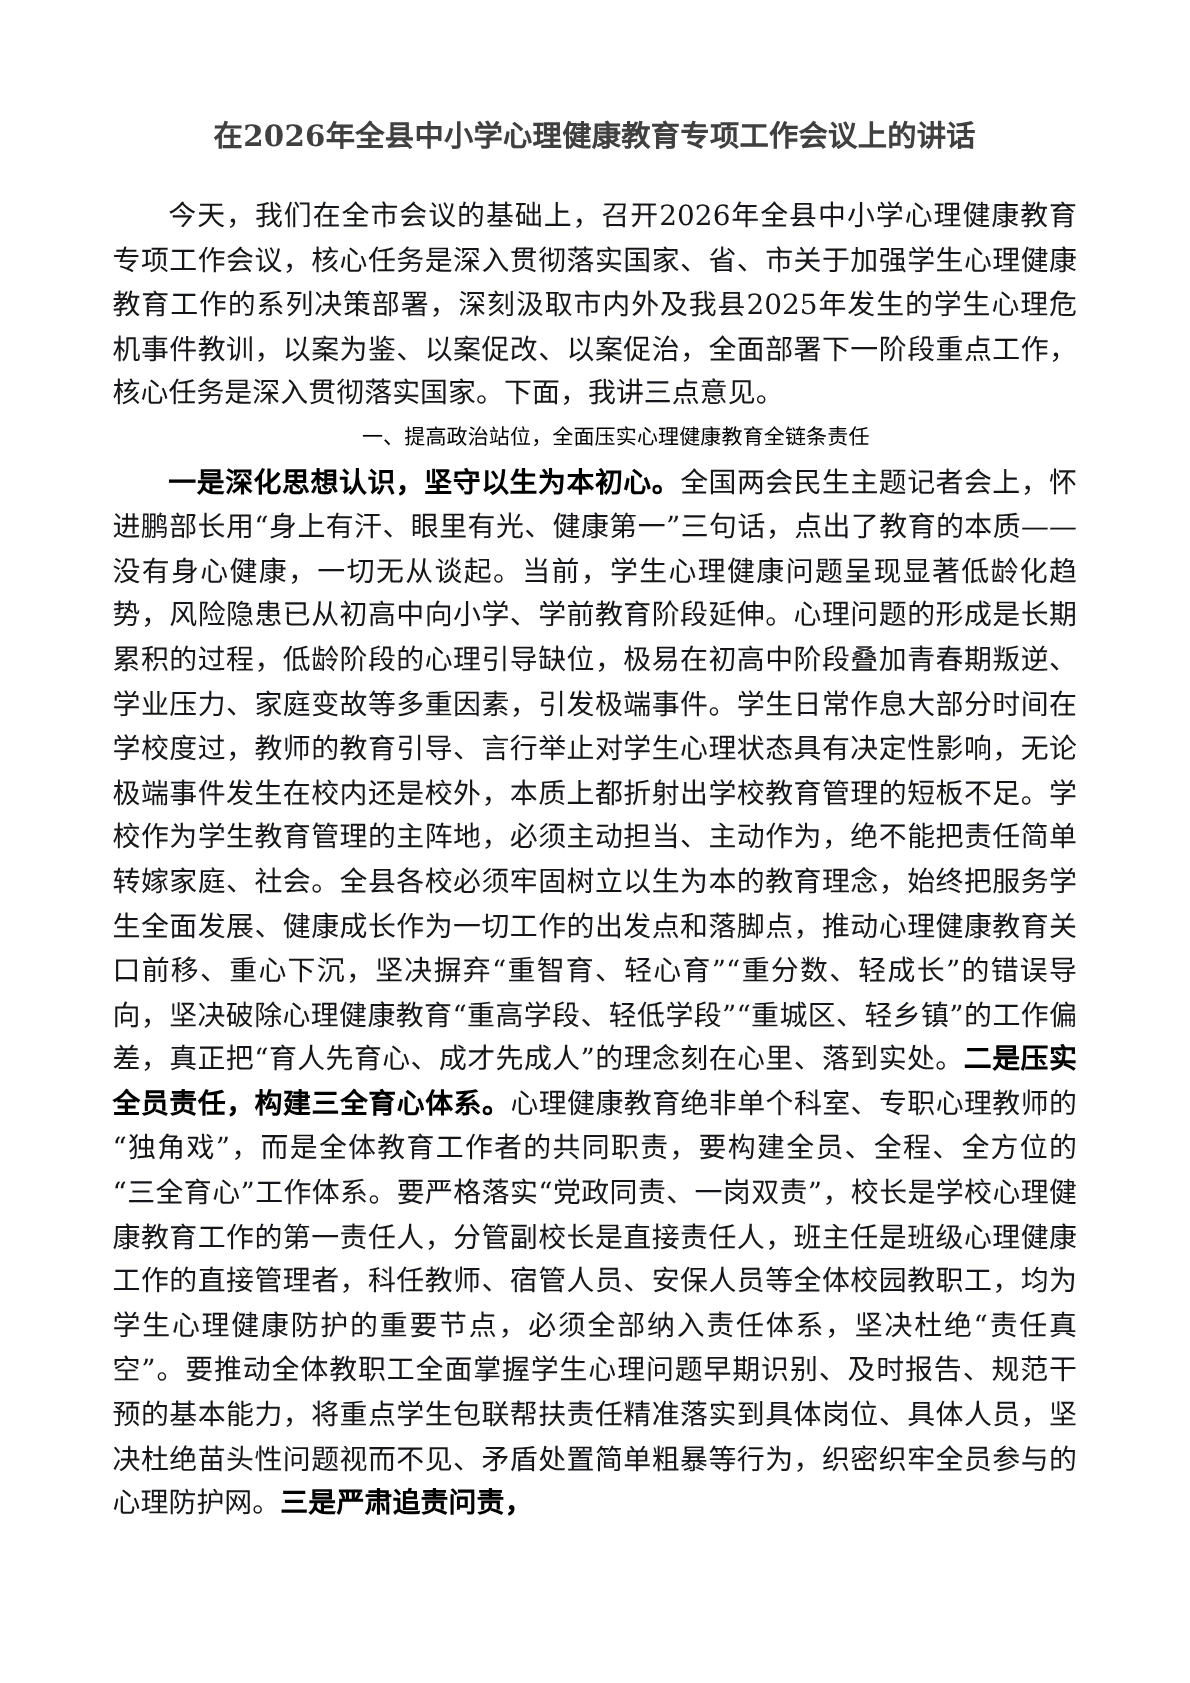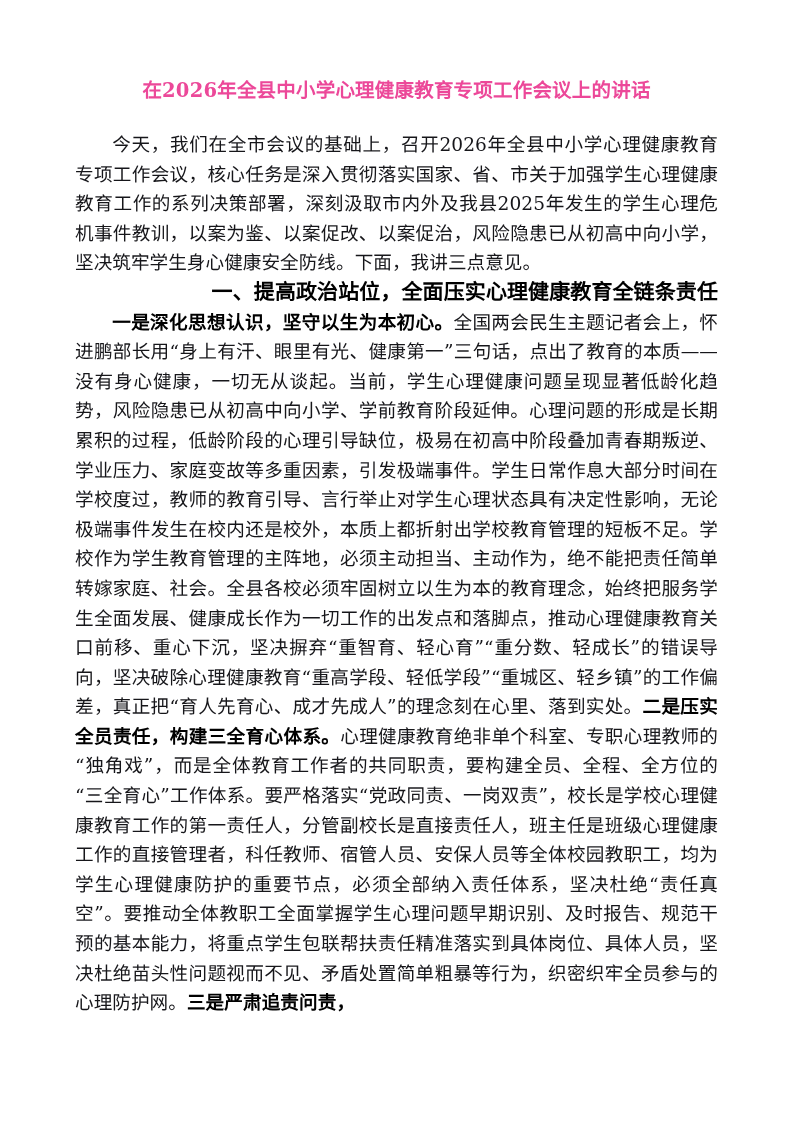--- a/index.html
+++ b/index.html
@@ -34,21 +34,21 @@
   
   .doc-title {
     margin: 0;
     padding-top: 76px;
     text-align: center;
     font-family: "DejaVu Serif", "Liberation Serif", serif;
     font-size: 19.5px;
     font-weight: 700;
     line-height: 30px;
     letter-spacing: 0.2px;
-    color: #ec4899;
+    color: #404040;
     white-space: nowrap;
   }
 
   
   .body-block {
     margin-top: 24px;
   }
 
   p.para {
     margin: 0;
@@ -60,48 +60,48 @@
     text-indent: 2em;
     letter-spacing: 0.05px;
     color: #16161a;
     word-break: break-all;
   }
 
   
   p.heading {
     margin: 0;
     font-family: "DejaVu Sans", "Liberation Sans", sans-serif;
-    font-size: 21px;
+    font-size: 14px;
     line-height: 29.6px;
     text-indent: 2em;
-    font-weight: 700;
+    font-weight: 400;
     letter-spacing: 0.1px;
     color: #000000;
-    text-align: right;
+    text-align: center;
   }
 
   
   b.lead {
     font-family: Liberation Serif, serif;
     font-weight: 700;
     letter-spacing: 0.1px;
     color: #000000;
   }
 </style>
 </head>
 <body>
 
 <div class="page">
   <div class="page-inner">
 
     <h1 class="doc-title">在2026年全县中小学心理健康教育专项工作会议上的讲话</h1>
 
     <div class="body-block">
 
-      <p class="para">今天，我们在全市会议的基础上，召开2026年全县中小学心理健康教育专项工作会议，核心任务是深入贯彻落实国家、省、市关于加强学生心理健康教育工作的系列决策部署，深刻汲取市内外及我县2025年发生的学生心理危机事件教训，以案为鉴、以案促改、以案促治，风险隐患已从初高中向小学，坚决筑牢学生身心健康安全防线。下面，我讲三点意见。</p>
+      <p class="para">今天，我们在全市会议的基础上，召开2026年全县中小学心理健康教育专项工作会议，核心任务是深入贯彻落实国家、省、市关于加强学生心理健康教育工作的系列决策部署，深刻汲取市内外及我县2025年发生的学生心理危机事件教训，以案为鉴、以案促改、以案促治，全面部署下一阶段重点工作，核心任务是深入贯彻落实国家。下面，我讲三点意见。</p>
 
       <p class="heading">一、提高政治站位，全面压实心理健康教育全链条责任</p>
 
       <p class="para"><b class="lead">一是深化思想认识，坚守以生为本初心。</b><span>全国两会民生主题记者会上，怀进鹏部长用“身上有汗、眼里有光、健康第一”三句话，点出了教育的本质——没有身心健康，一切无从谈起。当前，学生心理健康问题呈现显著低龄化趋势，风险隐患已从初高中向小学、学前教育阶段延伸。心理问题的形成是长期累积的过程，低龄阶段的心理引导缺位，极易在初高中阶段叠加青春期叛逆、学业压力、家庭变故等多重因素，引发极端事件。学生日常作息大部分时间在学校度过，教师的教育引导、言行举止对学生心理状态具有决定性影响，无论极端事件发生在校内还是校外，本质上都折射出学校教育管理的短板不足。学校作为学生教育管理的主阵地，必须主动担当、主动作为，绝不能把责任简单转嫁家庭、社会。全县各校必须牢固树立以生为本的教育理念，始终把服务学生全面发展、健康成长作为一切工作的出发点和落脚点，推动心理健康教育关口前移、重心下沉，坚决摒弃“重智育、轻心育”“重分数、轻成长”的错误导向，坚决破除心理健康教育“重高学段、轻低学段”“重城区、轻乡镇”的工作偏差，真正把“育人先育心、成才先成人”的理念刻在心里、落到实处。</span><b class="lead">二是压实全员责任，构建三全育心体系。</b><span>心理健康教育绝非单个科室、专职心理教师的“独角戏”，而是全体教育工作者的共同职责，要构建全员、全程、全方位的“三全育心”工作体系。要严格落实“党政同责、一岗双责”，校长是学校心理健康教育工作的第一责任人，分管副校长是直接责任人，班主任是班级心理健康工作的直接管理者，科任教师、宿管人员、安保人员等全体校园教职工，均为学生心理健康防护的重要节点，必须全部纳入责任体系，坚决杜绝“责任真空”。要推动全体教职工全面掌握学生心理问题早期识别、及时报告、规范干预的基本能力，将重点学生包联帮扶责任精准落实到具体岗位、具体人员，坚决杜绝苗头性问题视而不见、矛盾处置简单粗暴等行为，织密织牢全员参与的心理防护网。</span><b class="lead">三是严肃追责问责，</b></p>
 
     </div>
   </div>
 </div>
 
 </body></html>

